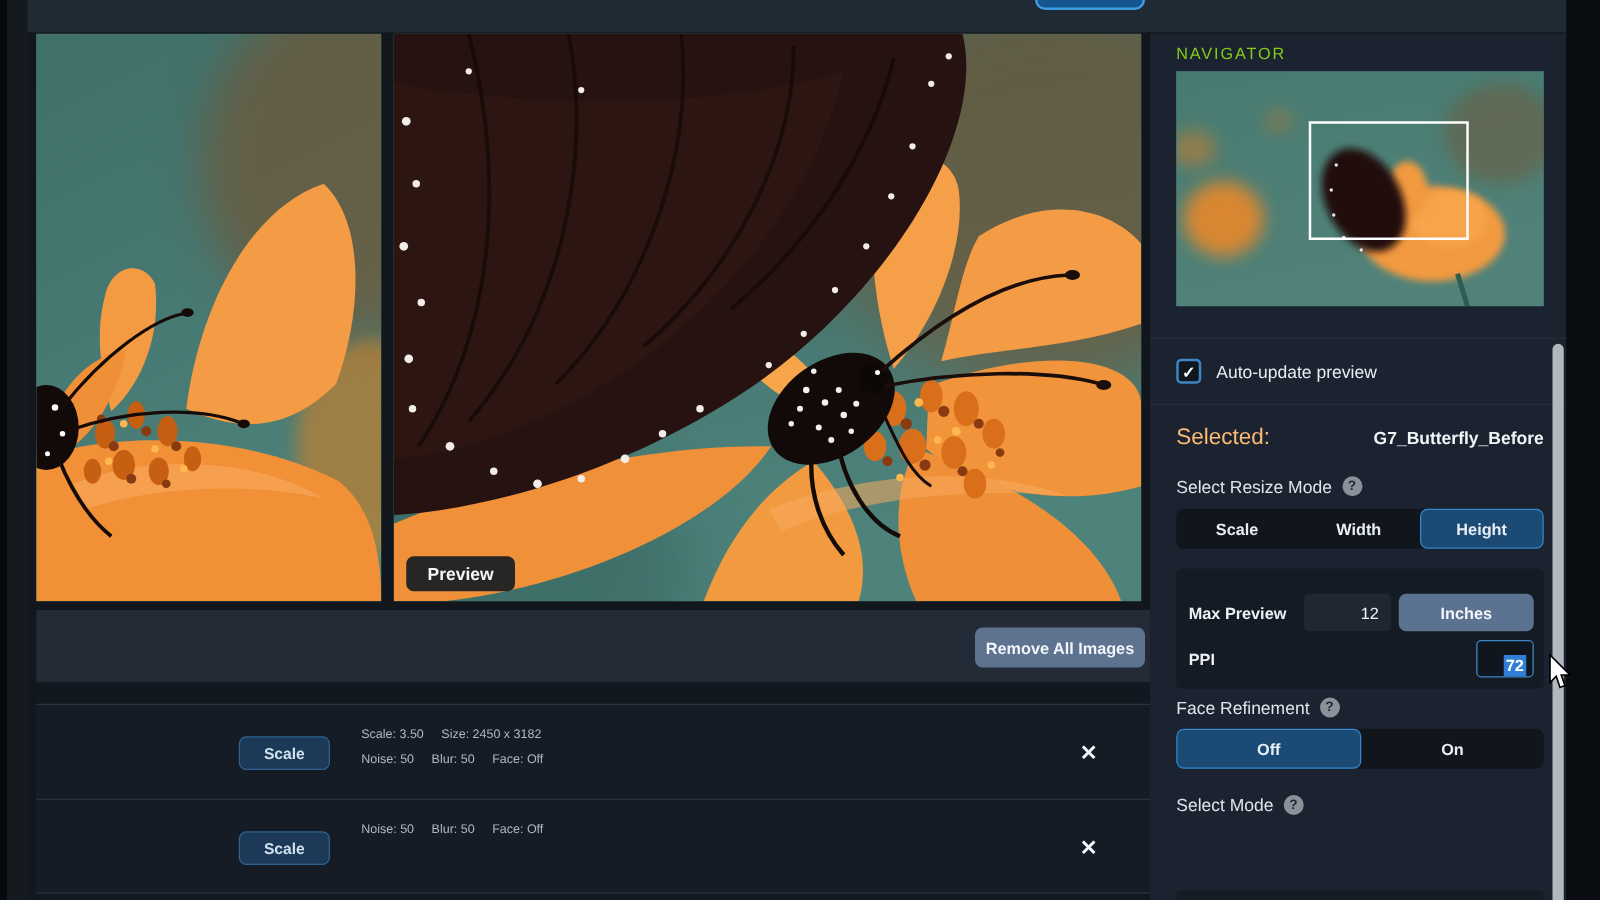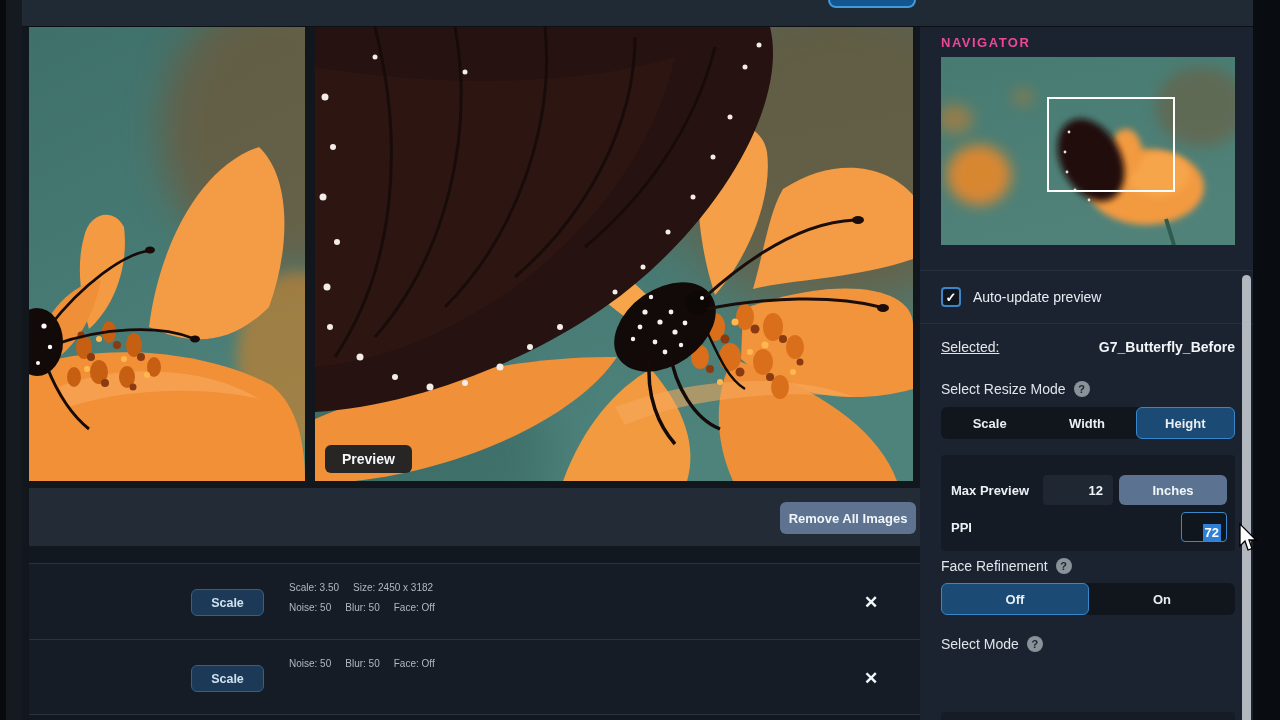--- a/index.html
+++ b/index.html
@@ -48,38 +48,38 @@
     color:#cfe0ee; font-family:inherit; font-size:12.5px; font-weight:bold; cursor:pointer; }
   .row-text { position:absolute; left:260px; top:14px; color:#aeb8c2; font-size:10px; line-height:20px; }
   .row-text span { margin-right:14px; }
   .row-close { position:absolute; left:827px; top:23px; width:30px; height:30px;
     display:flex; align-items:center; justify-content:center; color:#f4f7fa;
     font-size:17px; font-weight:bold; cursor:pointer; }
 
   
   .sidebar { position:absolute; left:920px; top:27px; width:333px; height:693px;
     background:#1b2330; padding:0 18px 0 21px; }
-  .nav-title { margin-top:8px; color:#ec4899; font-size:13px; font-weight:bold;
+  .nav-title { margin-top:8px; color:#84cc16; font-size:13px; font-weight:normal;
     letter-spacing:1.5px; }
   .thumb { position:absolute; left:21px; top:30px; width:294px; height:188px;
     overflow:hidden; background:#4a7a72; }
   .thumb svg { display:block; width:100%; height:100%; }
   .crop-rect { position:absolute; left:106px; top:40px; width:128px; height:95px;
     border:2.5px solid #ffffff; }
   .divider { position:absolute; left:0; width:333px; height:1px; background:#262f3b; }
 
   .checkbox-row { position:absolute; left:21px; top:260px; display:flex; align-items:center; }
   .checkbox { width:20px; height:20px; border:2px solid #3d85c6; border-radius:4px;
     background:#10161d; color:#ffffff; font-size:13px; font-weight:bold;
     display:flex; align-items:center; justify-content:center; cursor:pointer; }
   .checkbox-label { margin-left:12px; color:#e8edf2; font-size:14px; }
 
   .selected-row { position:absolute; left:21px; top:312px; width:294px;
     display:flex; justify-content:space-between; align-items:baseline; }
-  .selected-label { color:#e5e5e5; font-size:14px;text-decoration:underline; }
+  .selected-label { color:#fdba74; font-size:18px; }
   .selected-value { color:#f2f5f8; font-size:14px; font-weight:bold; }
 
   .section-label { position:absolute; left:21px; display:flex; align-items:center;
     color:#dfe5ea; font-size:14px; }
   .help-icon { margin-left:8px; width:16px; height:16px; border-radius:50%;
     background:#8a9299; color:#1b2330; font-size:11px; font-weight:bold;
     display:flex; align-items:center; justify-content:center; cursor:pointer; }
 
   .segmented { position:absolute; left:21px; width:294px; height:32px; display:flex;
     background:#11161d; border-radius:6px; }
@@ -87,21 +87,21 @@
     color:#e8eef4; font-size:13px; font-weight:bold; border-radius:6px; cursor:pointer; }
   .segment.selected { background:#1b4b74; border:1.5px solid #3687cd; }
 
   .resize-panel { position:absolute; left:21px; top:428px; width:294px; height:96px;
     background:#151b25; border-radius:4px; padding:0 8px 0 10px; }
   .panel-row { display:flex; align-items:center; height:30px; }
   .panel-row.first { margin-top:20px; }
   .panel-row.second { margin-top:7px; }
   .panel-label { flex:1; color:#edf1f5; font-size:13px; font-weight:bold; }
   .num-input { width:70px; height:30px; background:#1f2733; border-radius:4px;
-    color:#f2f5f8; font-size:13px; font-weight:bold; text-align:right;
+    color:#f2f5f8; font-size:13px; font-weight:normal; text-align:right;
     padding:8px 10px 0 0; margin-right:6px; cursor:text; }
   .unit-btn { width:108px; height:30px; background:#5b7391; border:none; border-radius:6px;
     color:#f2f5f9; font-family:inherit; font-size:13px; font-weight:bold; cursor:pointer; }
   .ppi-input { width:46px; height:30px; background:#10161d; border:1.5px solid #3b87c9;
     border-radius:4px; display:flex; align-items:flex-end; justify-content:flex-end;
     padding-right:5px; cursor:text; }
   .ppi-value { background:#2f7fd6; color:#ffffff; font-size:13px; font-weight:bold;
     padding:1px 2px; }
 
   .bottom-panel-top { position:absolute; left:21px; top:685px; width:294px; height:8px;

